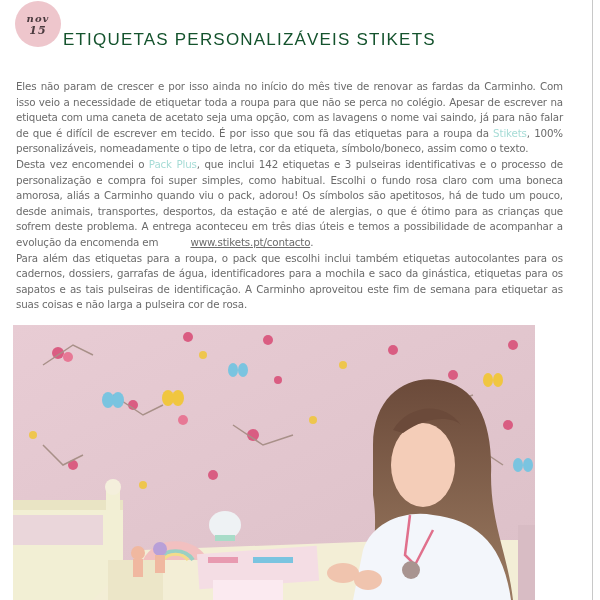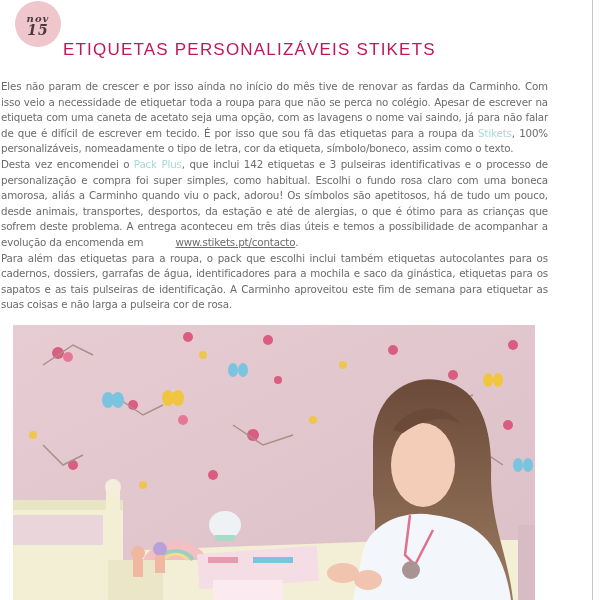--- a/index.html
+++ b/index.html
@@ -18,32 +18,32 @@
   .date-badge {
     position: absolute; left: 15px; top: 1px;
     width: 46px; height: 46px; border-radius: 50%;
     background: #eec6cc;
     display: flex; flex-direction: column; align-items: center; justify-content: center;
     font-family: "DejaVu Serif", "Liberation Serif", serif;
     font-style: italic; font-weight: bold; color: #4a3a3e;
     line-height: 11px;
   }
   .date-badge .month { font-size: 10px; letter-spacing: 1px; }
-  .date-badge .day { font-size: 14px; letter-spacing: 1px; margin-top: 1px; }
+  .date-badge .day { font-size: 11px; letter-spacing: 1px; margin-top: 1px; }
 
   .post-title {
-    position: absolute; left: 63px; top: 40px;
+    position: absolute; left: 63px; top: 30px;
     margin: 0; font-weight: normal;
     font-family: "Liberation Sans", "DejaVu Sans", sans-serif;
     font-size: 17px; letter-spacing: 1.2px;
-    color: #be185d; white-space: nowrap;
+    color: #14532d; white-space: nowrap;
   }
 
   .post-body {
-    position: absolute; left: 1px; top: 79px; width: 547px;
+    position: absolute; left: 16px; top: 79px; width: 547px;
     font-family: "DejaVu Sans", sans-serif;
     font-size: 10.3px; line-height: 15.6px; color: #6b6b6b;
     text-align: justify; letter-spacing: -0.15px;
   }
   .post-body p { margin: 0; }
   .post-body a.teal { color: #a6dcd6; text-decoration: none; }
   .post-body a.ul { color: #6b6b6b; text-decoration: underline; margin-left: 29px; }
 
   .post-photo {
     position: absolute; left: 13px; top: 325px; width: 522px; height: 275px;

